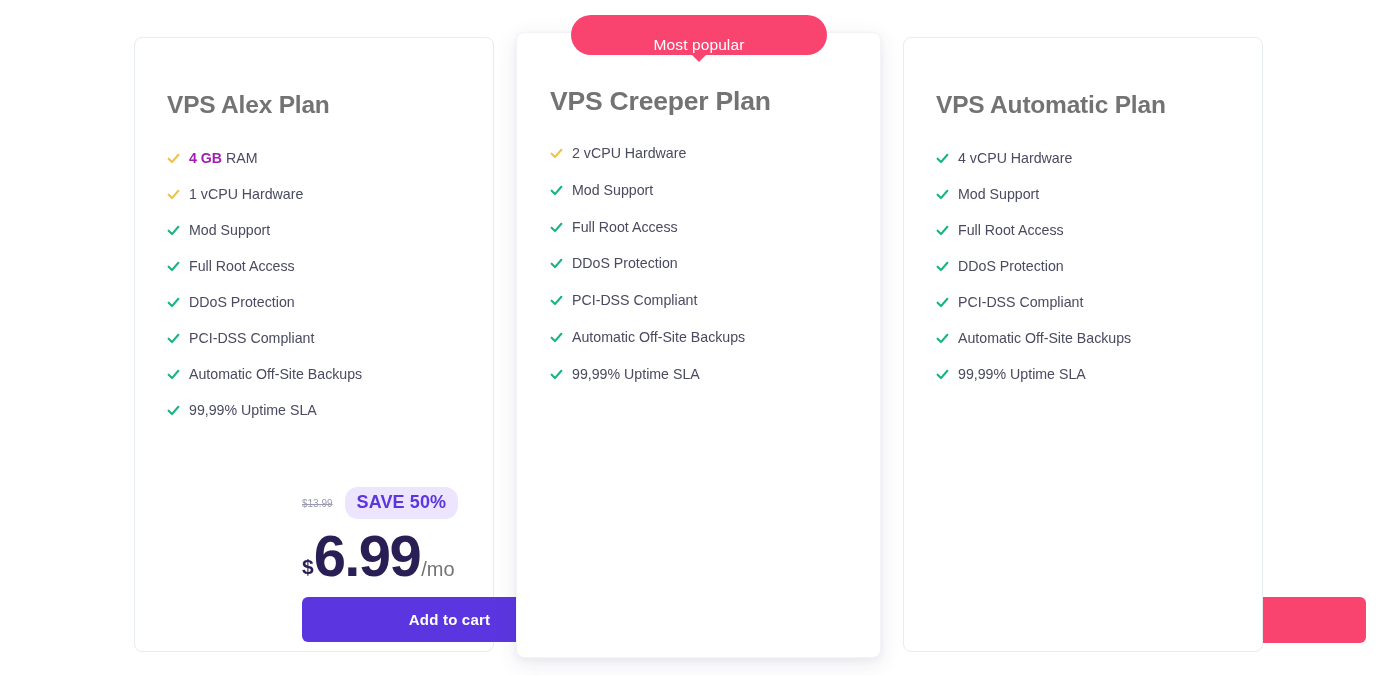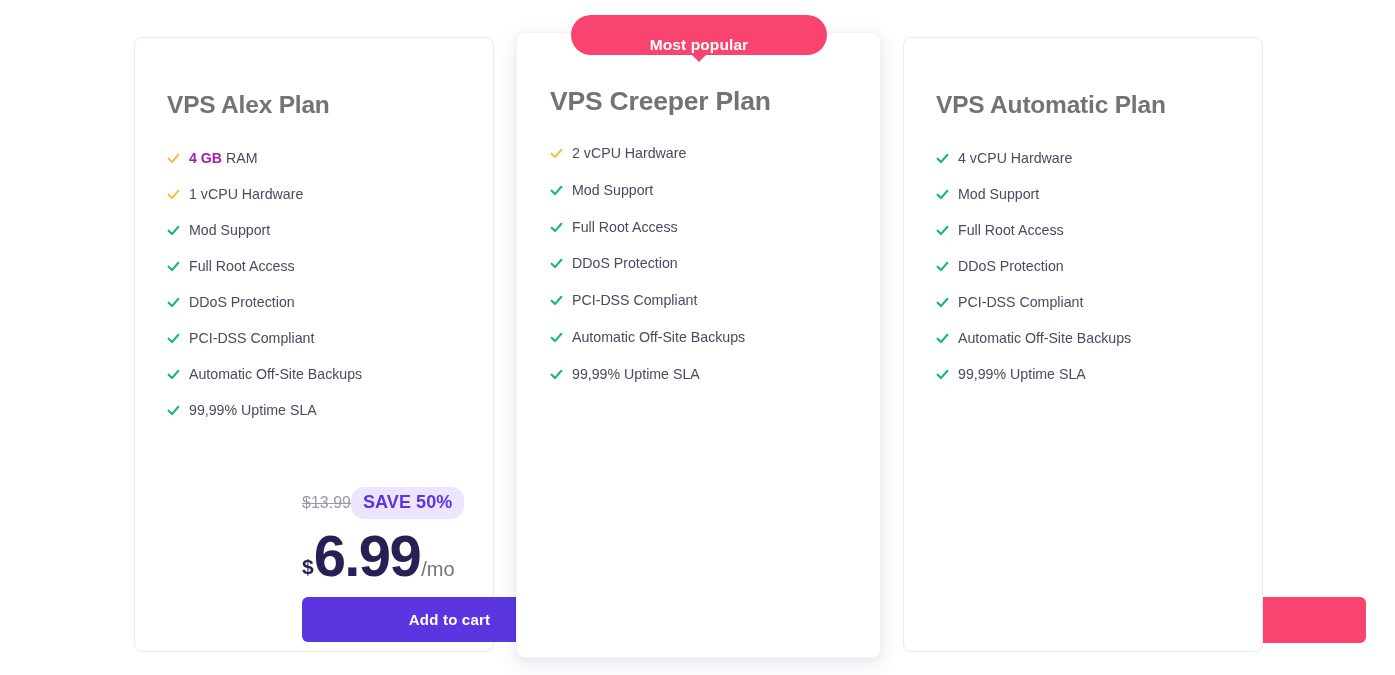--- a/index.html
+++ b/index.html
@@ -56,21 +56,21 @@
     height: 40px;
     border-radius: 20px;
     display: flex;
     align-items: center;
     justify-content: center;
     z-index: 5;
   }
   .popular-badge-label {
     color: #ffffff;
     font-size: 15.5px;
-    font-weight: bold;
+    font-weight: normal;
     letter-spacing: 0.1px;
     margin-top: 20px;
   }
   .popular-badge-notch {
     position: absolute;
     left: 50%;
     transform: translateX(-50%);
     bottom: -7px;
     width: 0;
     height: 0;
@@ -147,22 +147,23 @@
   .price-row {
     position: absolute;
     display: flex;
     align-items: center;
   }
   .card-0 .price-row { left: 167px; top: 449px; }
   .featured .price-row { left: 549px; top: 451px; }
 
   .old-price {
     color: #9a9aae;
-    font-size: 16px;
+    font-size: 10px;
     text-decoration: line-through;
+    margin-right: 12px;
   }
   .save-badge {
     border-radius: 13px;
     padding: 5px 12px 6px 12px;
     font-size: 18px;
     font-weight: bold;
     letter-spacing: 0.1px;
     white-space: nowrap;
   }
 

